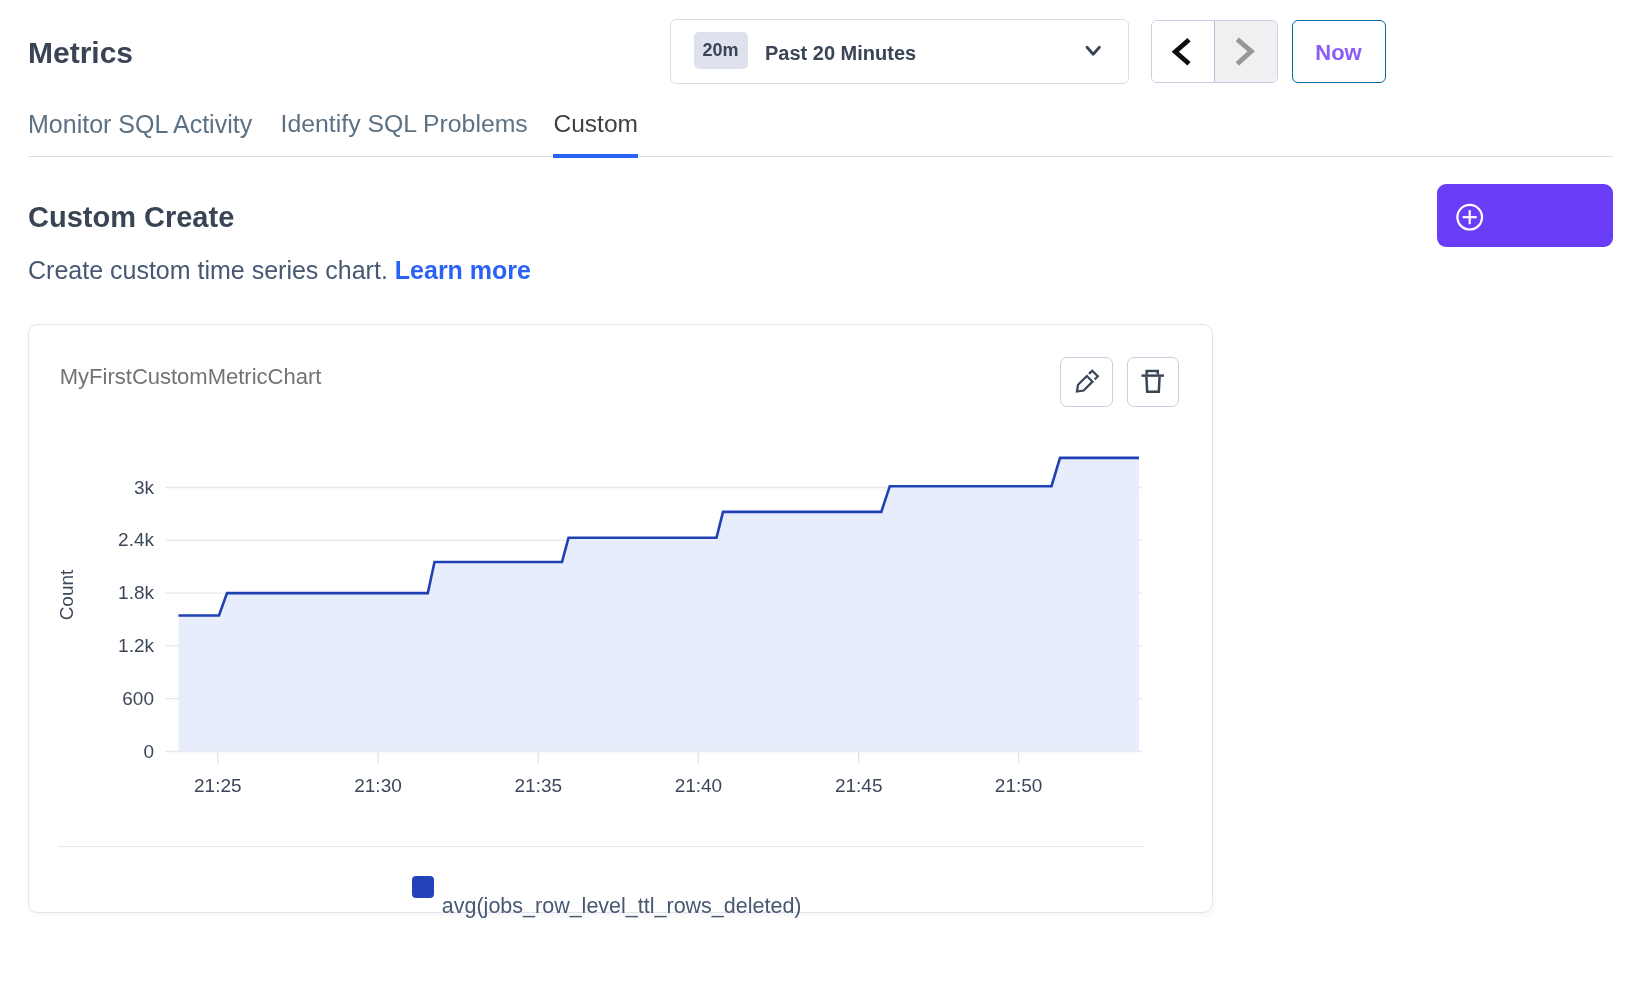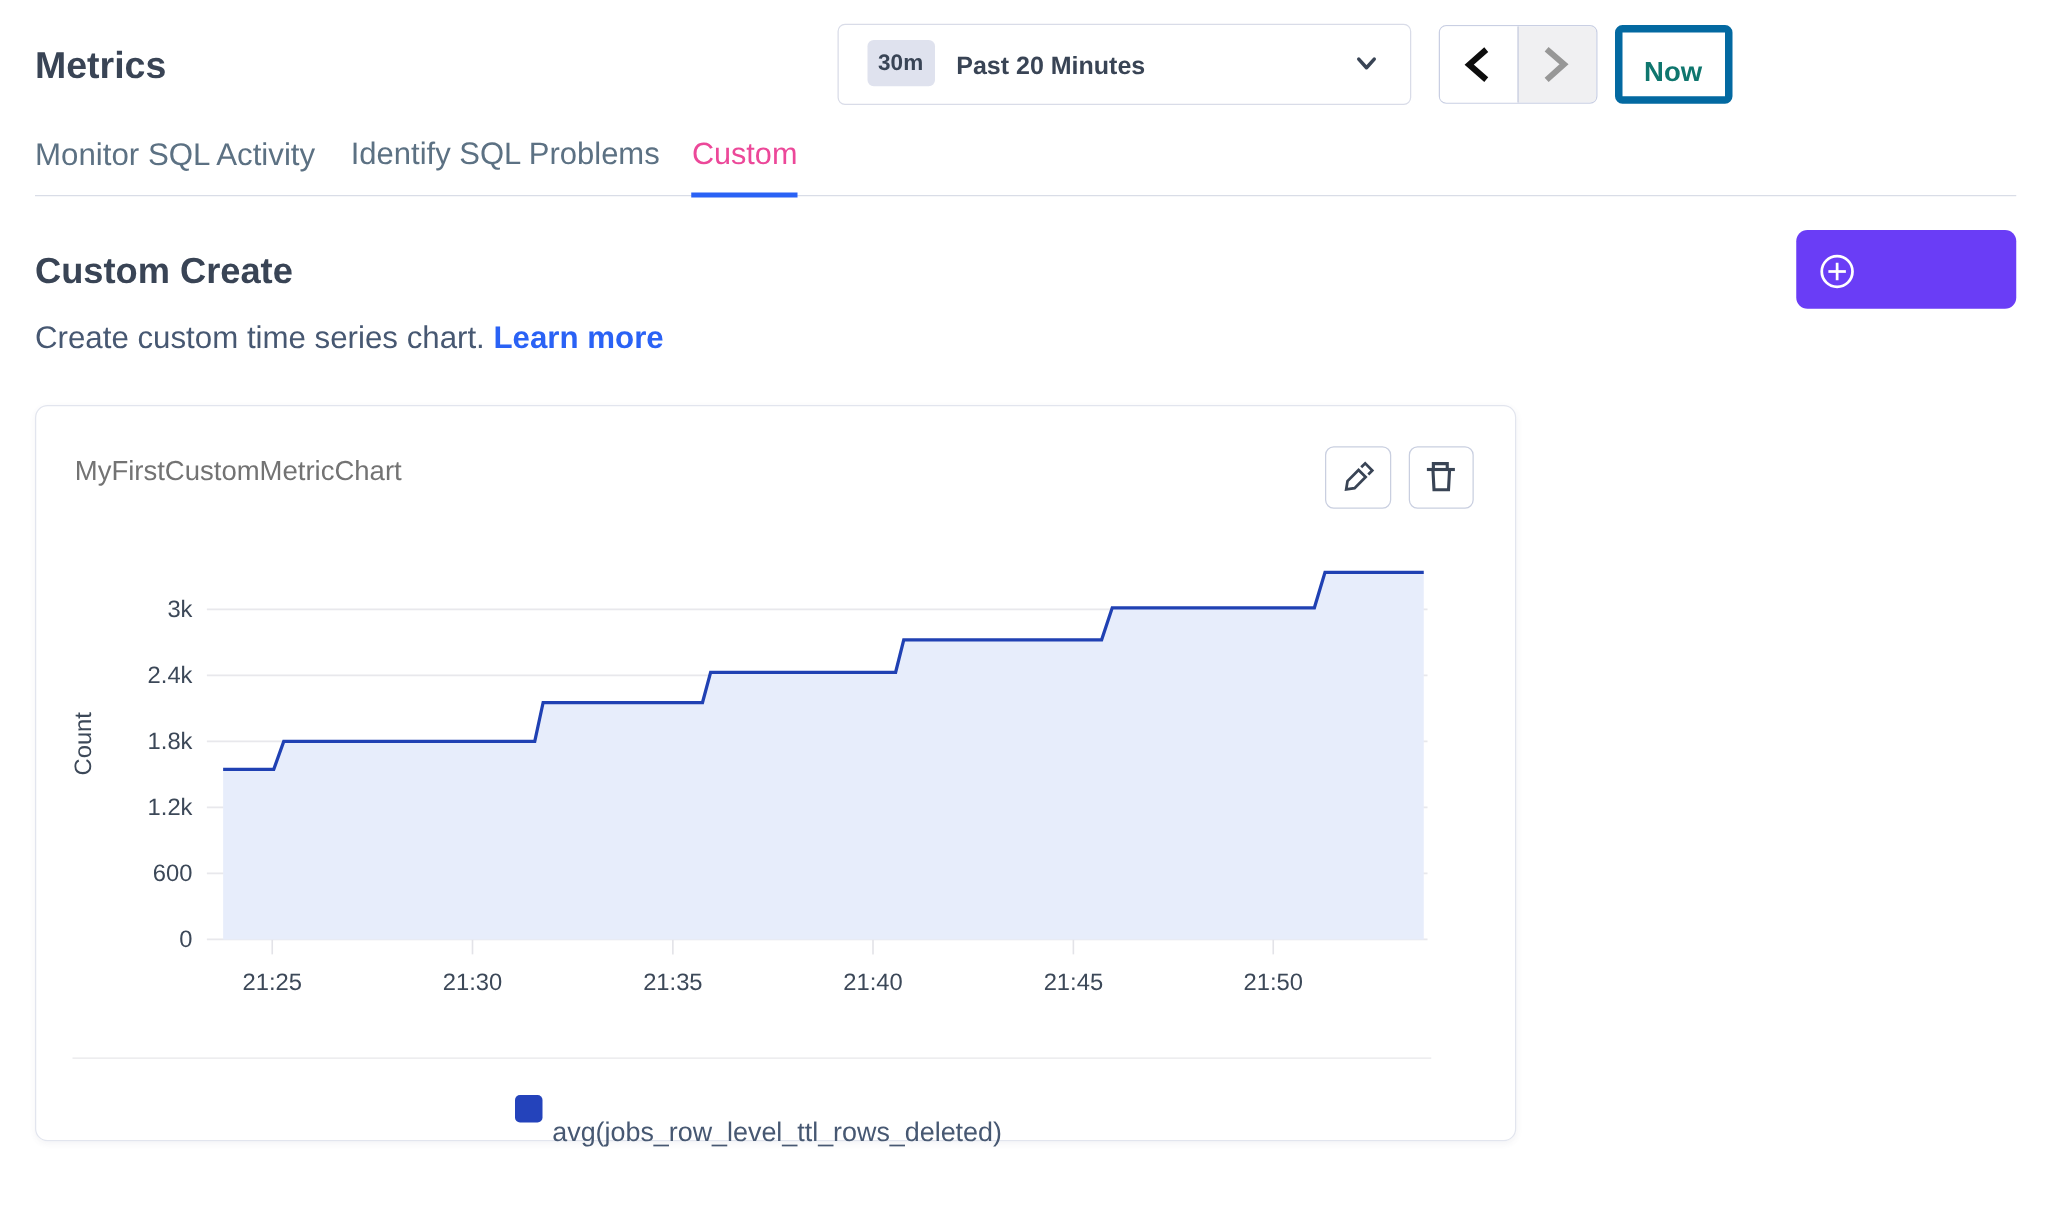--- a/index.html
+++ b/index.html
@@ -6,33 +6,33 @@
   body{width:1650px;height:982px;position:relative;font-family:"Liberation Sans",sans-serif;overflow:hidden;}
   .abs{position:absolute;}
 </style>
 </head>
 <body>
 
   <div class="abs" style="left:28px;top:37.5px;font-size:30px;line-height:1;font-weight:bold;color:#394455;">Metrics</div>
 
   <div class="abs" style="left:670px;top:19px;width:459px;height:65px;border:1px solid #d9dce8;border-radius:6px;box-sizing:border-box;"></div>
   <div class="abs" style="left:693.5px;top:32px;width:54px;height:37px;background:#dfe2ee;border-radius:5px;"></div>
-  <div class="abs" style="left:693.5px;top:32px;width:54px;height:37px;line-height:37px;text-align:center;font-size:18px;font-weight:bold;color:#394455;">30m</div>
+  <div class="abs" style="left:693.5px;top:32px;width:54px;height:37px;line-height:37px;text-align:center;font-size:18px;font-weight:bold;color:#394455;">20m</div>
   <div class="abs" style="left:765px;top:42.5px;font-size:20px;line-height:1;font-weight:bold;color:#394455;">Past 20 Minutes</div>
 
   <div class="abs" style="left:1150.5px;top:20px;width:127px;height:63px;border:1px solid #c9cfe3;border-radius:6px;box-sizing:border-box;overflow:hidden;">
     <div class="abs" style="left:0;top:0;width:63px;height:62px;background:#fff;border-right:1.5px solid #b9c0d8;box-sizing:border-box;"></div>
     <div class="abs" style="left:63px;top:0;width:62px;height:61px;background:#f0f0f2;"></div>
   </div>
 
-  <div class="abs" style="left:1291.5px;top:20px;width:94px;height:63px;border:6px solid #0369a1;border-radius:6px;box-sizing:border-box;text-align:center;line-height:63px;font-size:22px;font-weight:bold;color:#0f766e;">Now</div>
+  <div class="abs" style="left:1291.5px;top:20px;width:94px;height:63px;border:1px solid #0369a1;border-radius:6px;box-sizing:border-box;text-align:center;line-height:63px;font-size:22px;font-weight:bold;color:#8b5cf6;">Now</div>
 
   <div class="abs" style="left:28px;top:111.8px;font-size:25px;line-height:1;color:#5c7183;">Monitor SQL Activity</div>
   <div class="abs" style="left:280.6px;top:112px;font-size:24.8px;line-height:1;color:#5c7183;">Identify SQL Problems</div>
-  <div class="abs" style="left:553.5px;top:112.2px;font-size:24.5px;line-height:1;color:#ec4899;">Custom</div>
+  <div class="abs" style="left:553.5px;top:112.2px;font-size:24.5px;line-height:1;color:#404040;">Custom</div>
   <div class="abs" style="left:28px;top:155.6px;width:1585px;height:1.4px;background:#d9dde7;"></div>
   <div class="abs" style="left:553px;top:153.8px;width:85px;height:4.7px;background:#2a62f5;"></div>
 
   <div class="abs" style="left:28px;top:202.5px;font-size:29px;line-height:1;font-weight:bold;color:#394455;">Custom Create</div>
   <div class="abs" style="left:28px;top:258px;font-size:25px;line-height:1;color:#475872;">Create custom time series chart. <span style="color:#2a62f5;font-weight:bold;">Learn more</span></div>
 
   <div class="abs" style="left:1437px;top:184px;width:176px;height:63.4px;background:#6a3df6;border-radius:9px;"></div>
   <div class="abs" style="left:1495px;top:207.4px;font-size:21.5px;line-height:1;font-weight:bold;color:#fff;margin-top:48px;">Add chart</div>
 
   <div class="abs" style="left:28px;top:324px;width:1185px;height:589px;border:1px solid #e2e5ee;border-radius:10px;box-sizing:border-box;box-shadow:0 2px 5px rgba(60,70,100,0.06);"></div>

